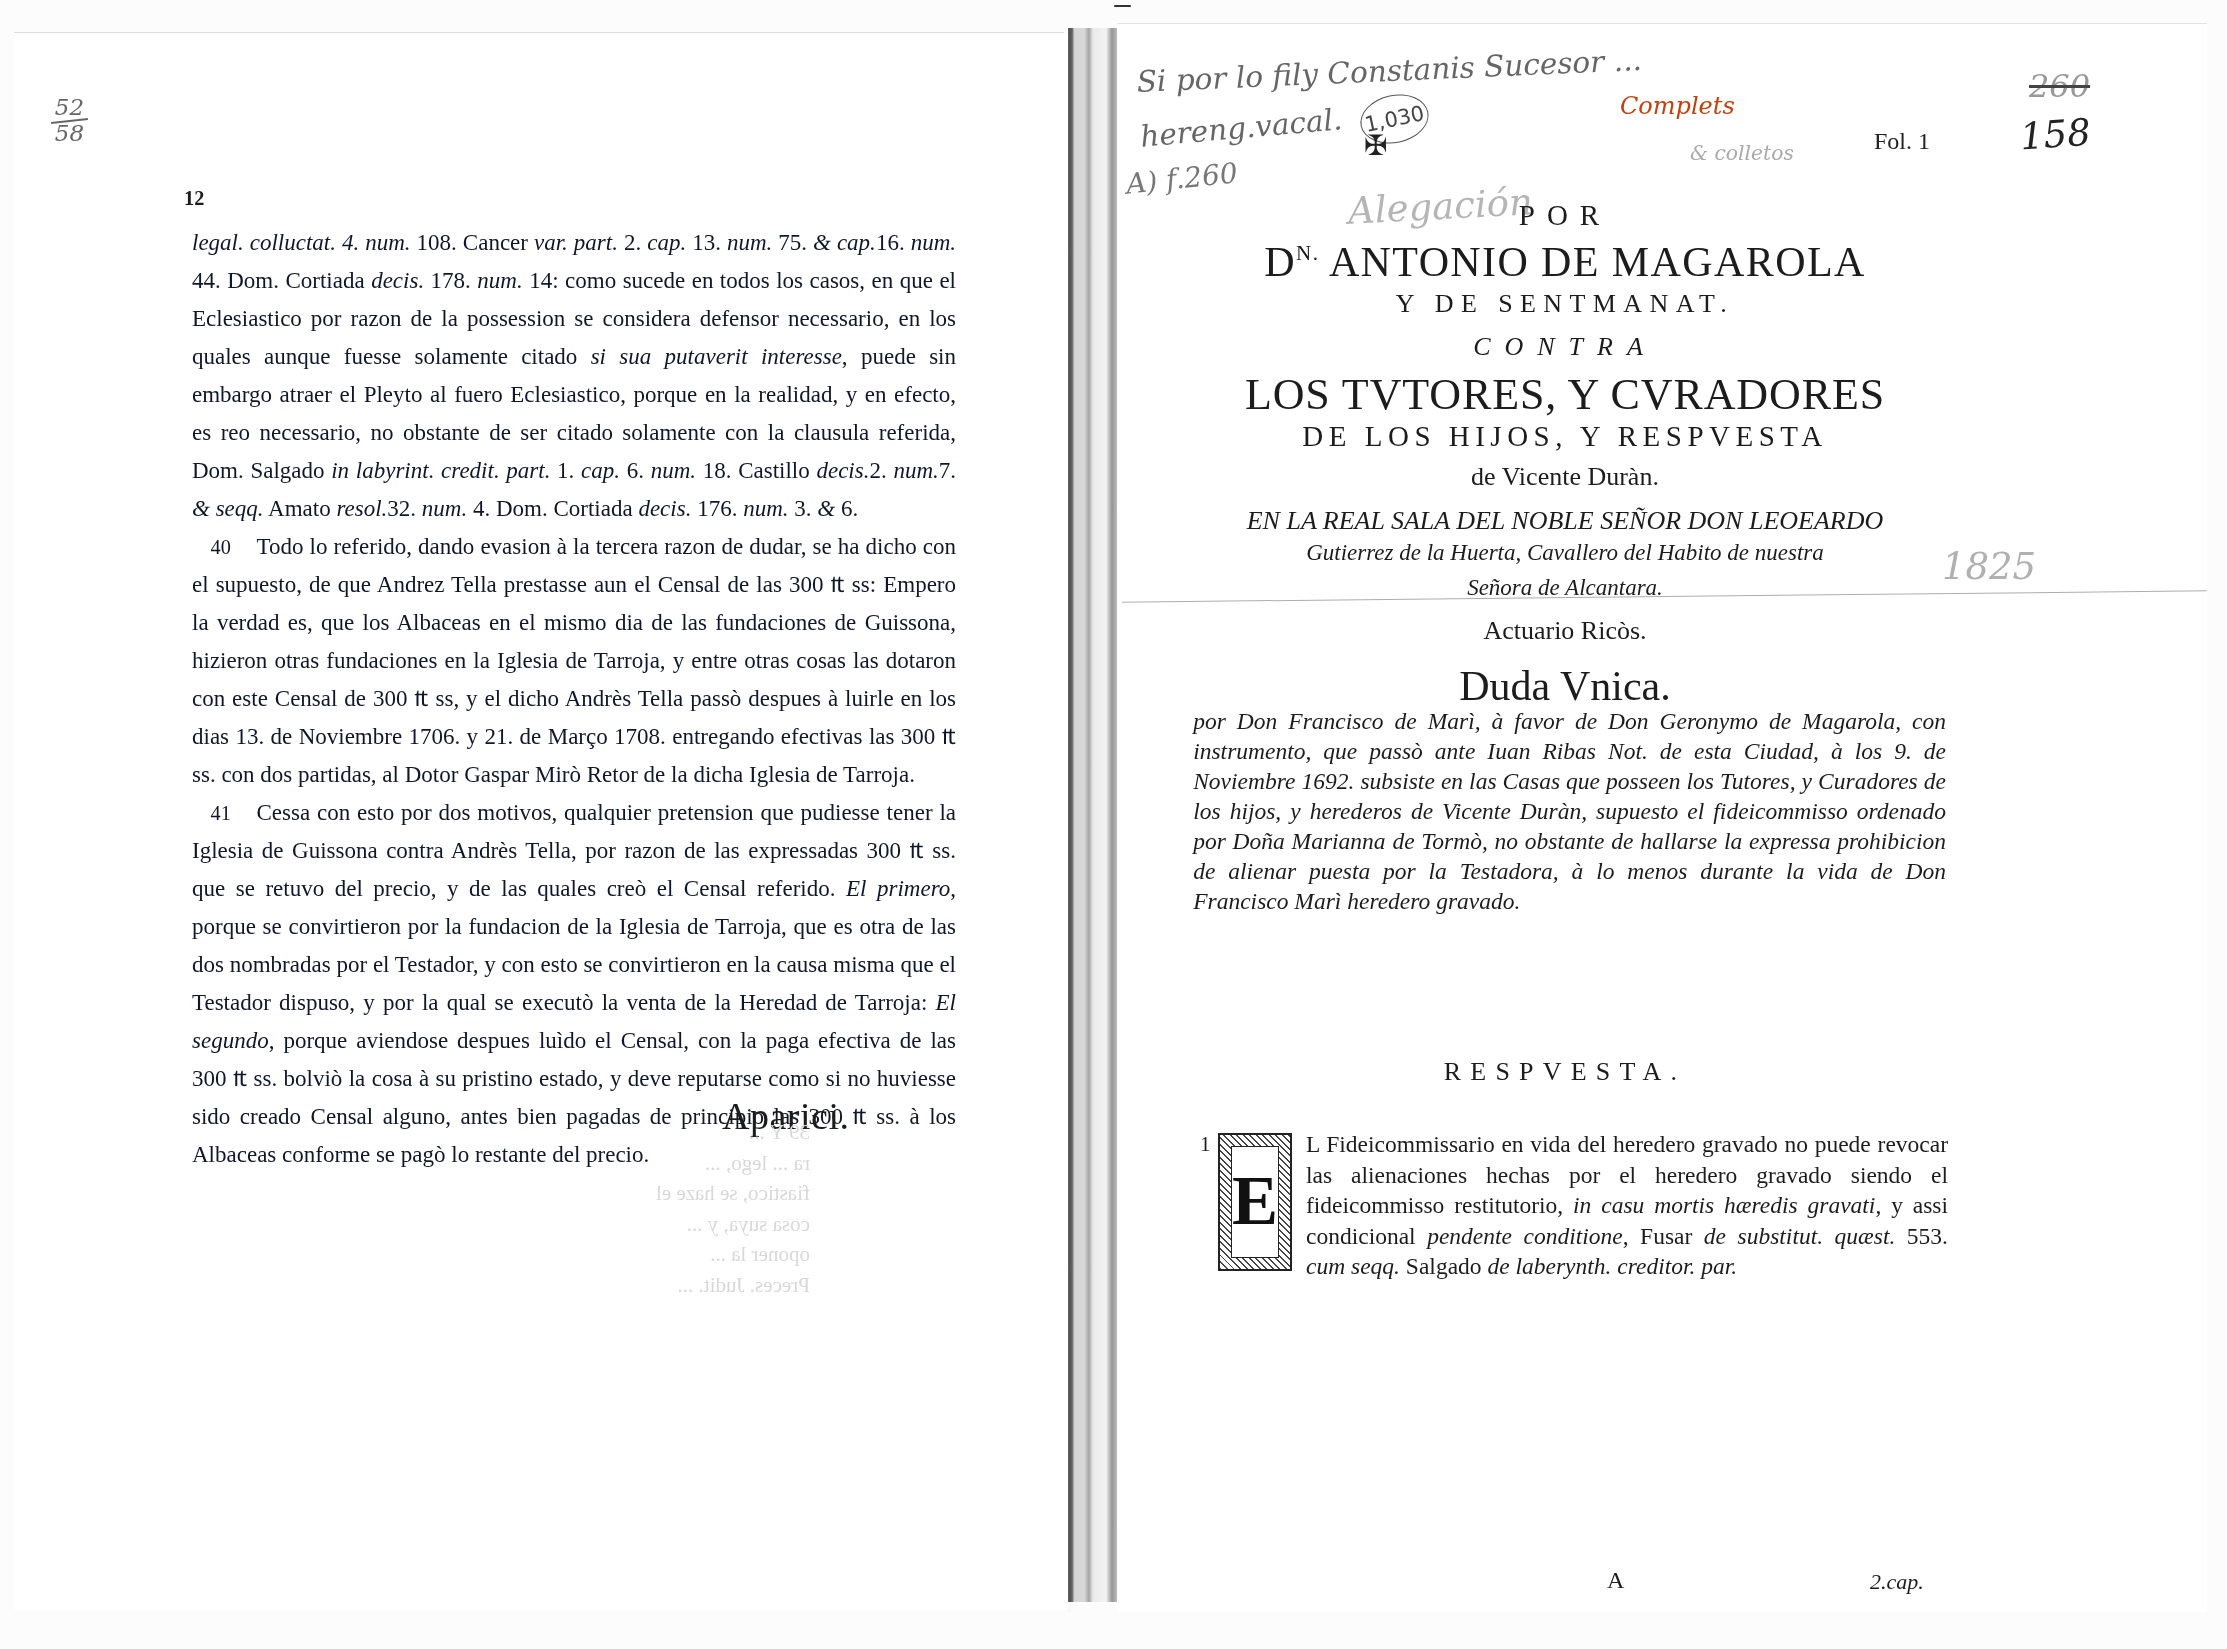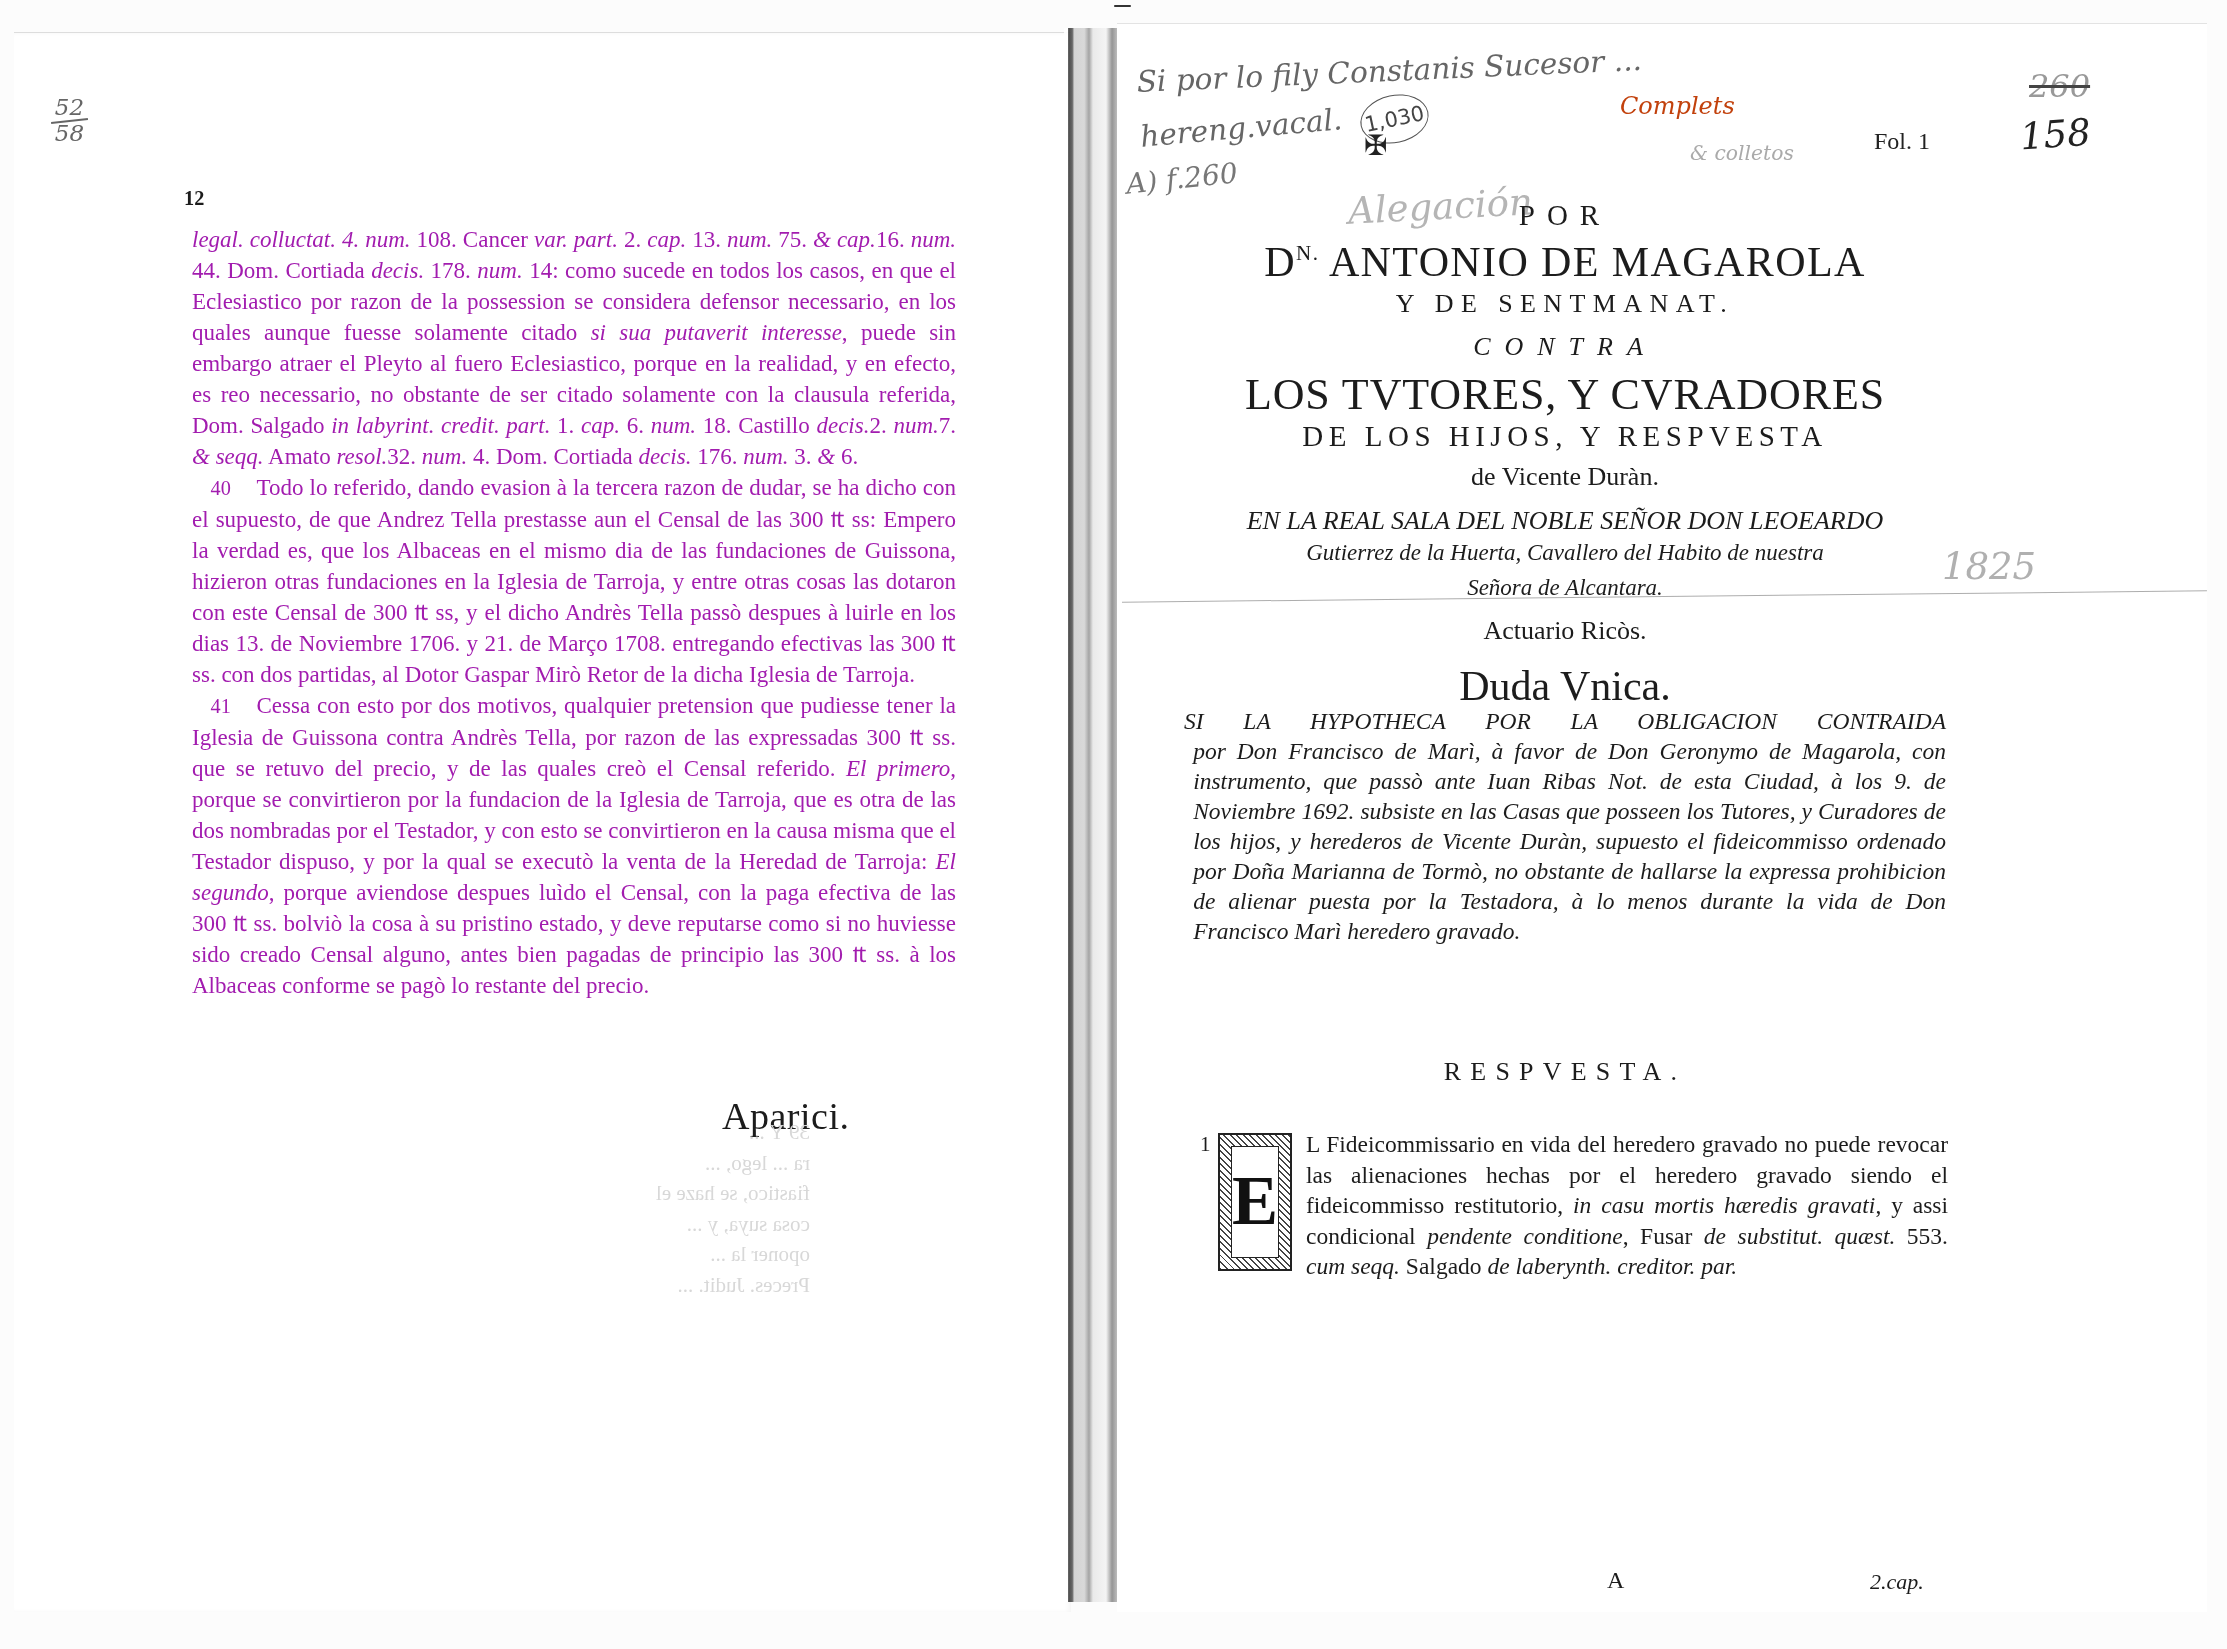--- a/index.html
+++ b/index.html
@@ -137,23 +137,23 @@
       left: 1942px; top: 545px; font-size: 37px; color: #b0b0b0;
     }
 
     
     .left-text {
       position: absolute;
       left: 192px;
       top: 194px;
       width: 764px;
       font-size: 23px;
-      line-height: 31px;
+      line-height: 38px;
       text-align: justify;
-      color: #a21caf;
+      color: #0f172a;
     }
     .page-number {
       position: absolute;
       left: 184px; top: 187px;
       font-size: 20.3px;
       font-weight: bold;
     }
     .left-text p {
       margin: 0;
     }
@@ -341,21 +341,20 @@
 <div class="r-center court-1">EN LA REAL SALA DEL NOBLE SEÑOR DON LEOEARDO</div>
 <div class="r-center court-2">Gutierrez de la Huerta, Cavallero del Habito de nuestra</div>
 <div class="r-center court-3">Señora de Alcantara.</div>
 
 <div class="fold-line"></div>
 
 <div class="r-center actuario">Actuario Ricòs.</div>
 <div class="r-center duda">Duda Vnica.</div>
 
 <div class="question">
-  <span class="q-first">SI LA HYPOTHECA POR LA OBLIGACION CONTRAIDA</span>
   <span class="q-rest">por Don Francisco de Marì, à favor de Don Geronymo de Magarola, con instrumento, que passò ante Iuan Ribas Not. de esta Ciudad, à los 9. de Noviembre 1692. subsiste en las Casas que posseen los Tutores, y Curadores de los hijos, y herederos de Vicente Duràn, supuesto el fideicommisso ordenado por Doña Marianna de Tormò, no obstante de hallarse la expressa prohibicion de alienar puesta por la Testadora, à lo menos durante la vida de Don Francisco Marì heredero gravado.</span>
 </div>
 
 <div class="r-center respuesta">RESPVESTA.</div>
 
 <div class="answer-num">1</div>
 <div class="answer">
   <div class="dropcap">
       <span>E</span>
     </div>

